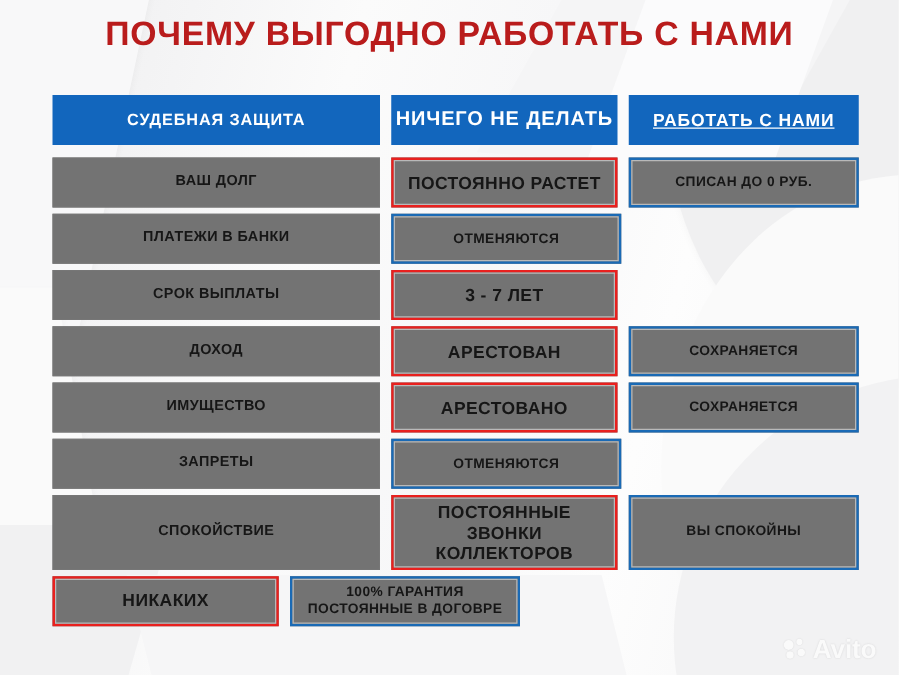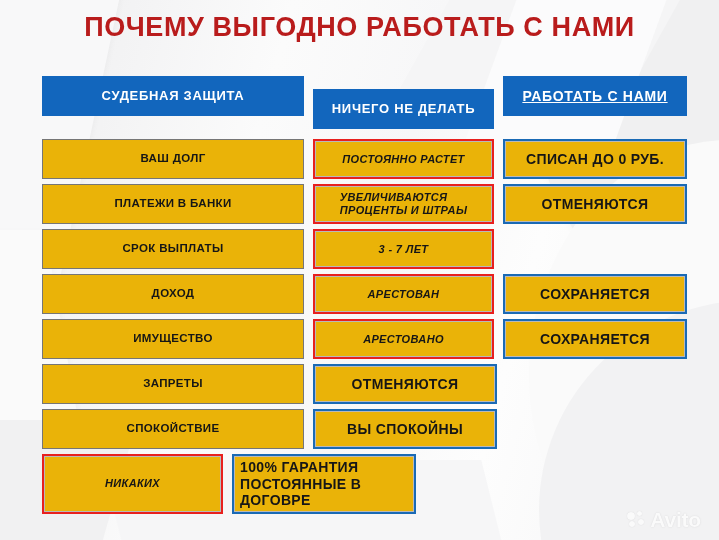--- a/index.html
+++ b/index.html
@@ -123,54 +123,53 @@
     display: flex;
     align-items: center;
     justify-content: center;
     text-align: center;
     font-weight: bold;
     letter-spacing: 0.7px;
     line-height: 1.05;
     box-sizing: border-box;
   }
   .head-cell.h1 { font-size: 13px; }
-  .head-cell.h2 { font-size: 13px; margin-top: 13px; }
+  .head-cell.h2 { font-size: 16px; }
   .head-cell.h3 { font-size: 14px; text-decoration: underline; }
 
   
   .cell {
     min-height: 40px;
     display: flex;
     align-items: center;
     justify-content: center;
-    text-align: left;
+    text-align: center;
     box-sizing: border-box;
-    background: #eab308;
+    background: #737373;
     color: #161616;
     font-weight: bold;
     letter-spacing: 0.35px;
     line-height: 1.18;
     padding: 3px 6px;
   }
   .cell.c1 {
     border: 1.5px solid #767676;
     font-size: 11.5px;
   }
   .cell.c2 {
     border: 2.5px solid #e8201e;
     outline: 1px solid #b9b9b9;
     outline-offset: -3.5px;
-    font-size: 11px;
-    font-style: italic;
+    font-size: 14px;
   }
   .cell.c3 {
     border: 2.5px solid #1a6ab5;
     outline: 1px solid #b9b9b9;
     outline-offset: -3.5px;
-    font-size: 14px;
+    font-size: 11px;
   }
   .cell span { display: block; }
 
   
   #avito-watermark {
     position: absolute;
     right: 18px;
     bottom: 10px;
     display: flex;
     align-items: center;
@@ -245,26 +244,20 @@
             <span>СПИСАН ДО 0 РУБ.</span>
           </div>
         </div>
       </div>
       <div class="t-row">
         <div class="cell c1 col-1">
           <div>
             <span>ПЛАТЕЖИ В БАНКИ</span>
           </div>
         </div>
-        <div class="cell c2 col-2">
-          <div>
-            <span>УВЕЛИЧИВАЮТСЯ</span>
-            <span>ПРОЦЕНТЫ И ШТРАЫ</span>
-          </div>
-        </div>
         <div class="cell c3 col-3">
           <div>
             <span>ОТМЕНЯЮТСЯ</span>
           </div>
         </div>
       </div>
       <div class="t-row">
         <div class="cell c1 col-1">
           <div>
             <span>СРОК ВЫПЛАТЫ</span>
@@ -319,20 +312,26 @@
         <div class="cell c3 col-3">
           <div>
             <span>ОТМЕНЯЮТСЯ</span>
           </div>
         </div>
       </div>
       <div class="t-row">
         <div class="cell c1 col-1">
           <div>
             <span>СПОКОЙСТВИЕ</span>
+          </div>
+        </div>
+        <div class="cell c2 col-2">
+          <div>
+            <span>ПОСТОЯННЫЕ ЗВОНКИ</span>
+            <span>КОЛЛЕКТОРОВ</span>
           </div>
         </div>
         <div class="cell c3 col-3">
           <div>
             <span>ВЫ СПОКОЙНЫ</span>
           </div>
         </div>
       </div>
       <div class="t-row">
         <div class="cell c2 col-2">

